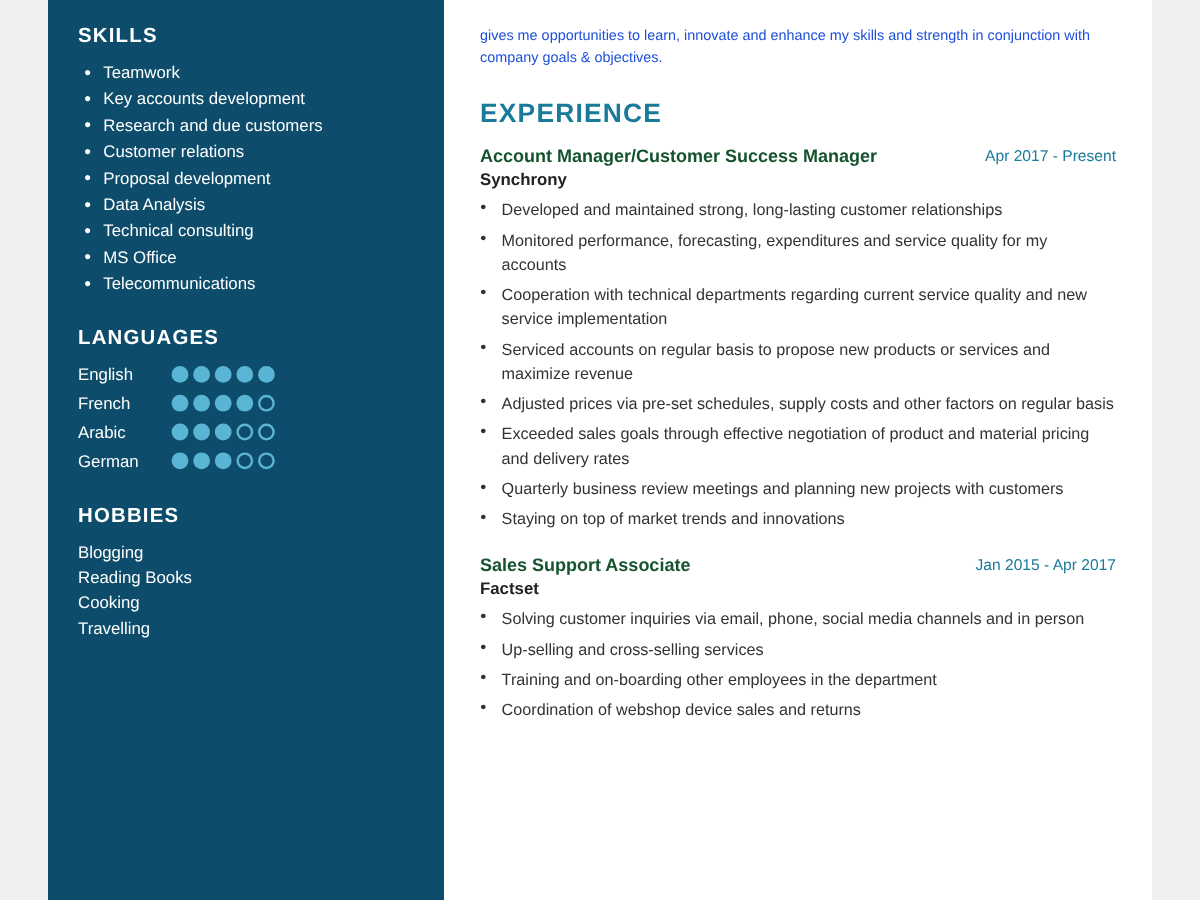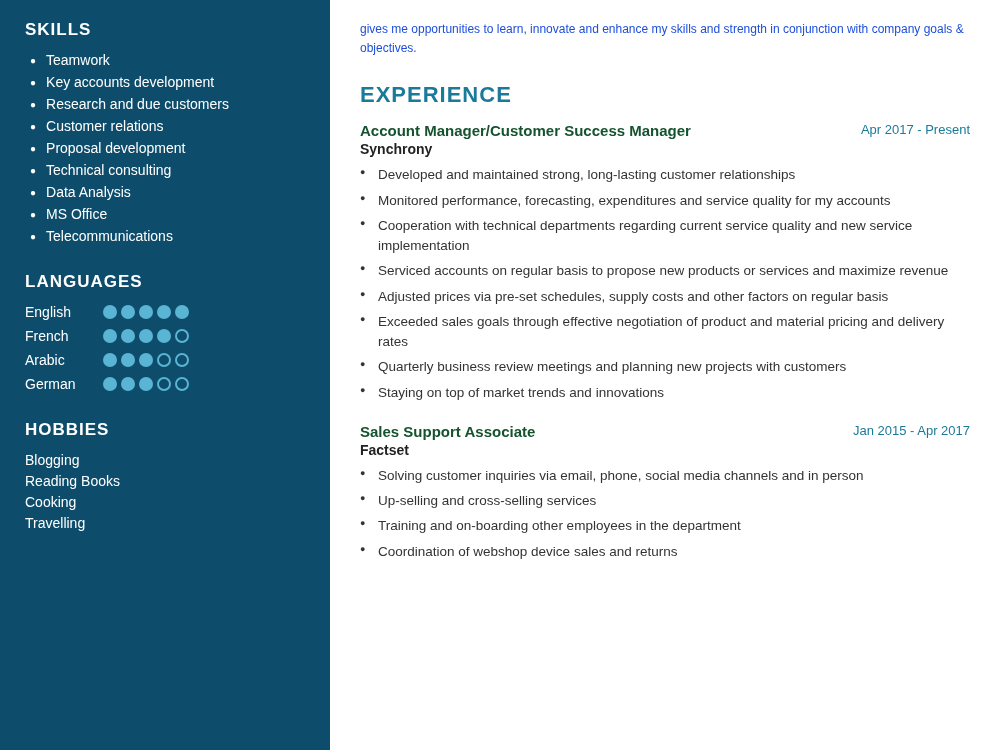--- a/index.html
+++ b/index.html
@@ -6,21 +6,21 @@
     body {
       font-family: Arial, sans-serif;
       background: #f0f0f0;
       display: flex;
       justify-content: center;
       align-items: flex-start;
       min-height: 750px;
       padding: 0;
     }
     .resume {
-      width: 1000px;
+      width: 920px;
       min-height: 750px;
       display: flex;
       background: white;
     }
     
     .sidebar {
       width: 330px;
       min-width: 330px;
       background: #0d4d6b;
       color: white;
@@ -173,22 +173,22 @@
   <div class="sidebar">
 
     <div class="sidebar-section">
       <div class="sidebar-section-title">SKILLS</div>
       <ul class="skill-list">
       <li>Teamwork</li>
           <li>Key accounts development</li>
           <li>Research and due customers</li>
           <li>Customer relations</li>
           <li>Proposal development</li>
+          <li>Data Analysis</li>
           <li>Technical consulting</li>
-          <li>Data Analysis</li>
           <li>MS Office</li>
           <li>Telecommunications</li>
         </ul>
     </div>
 
     <div class="sidebar-section">
       <div class="sidebar-section-title">LANGUAGES</div>
       <div class="languages-container">
       <div class="language-row">
             <span class="language-name">English</span>

